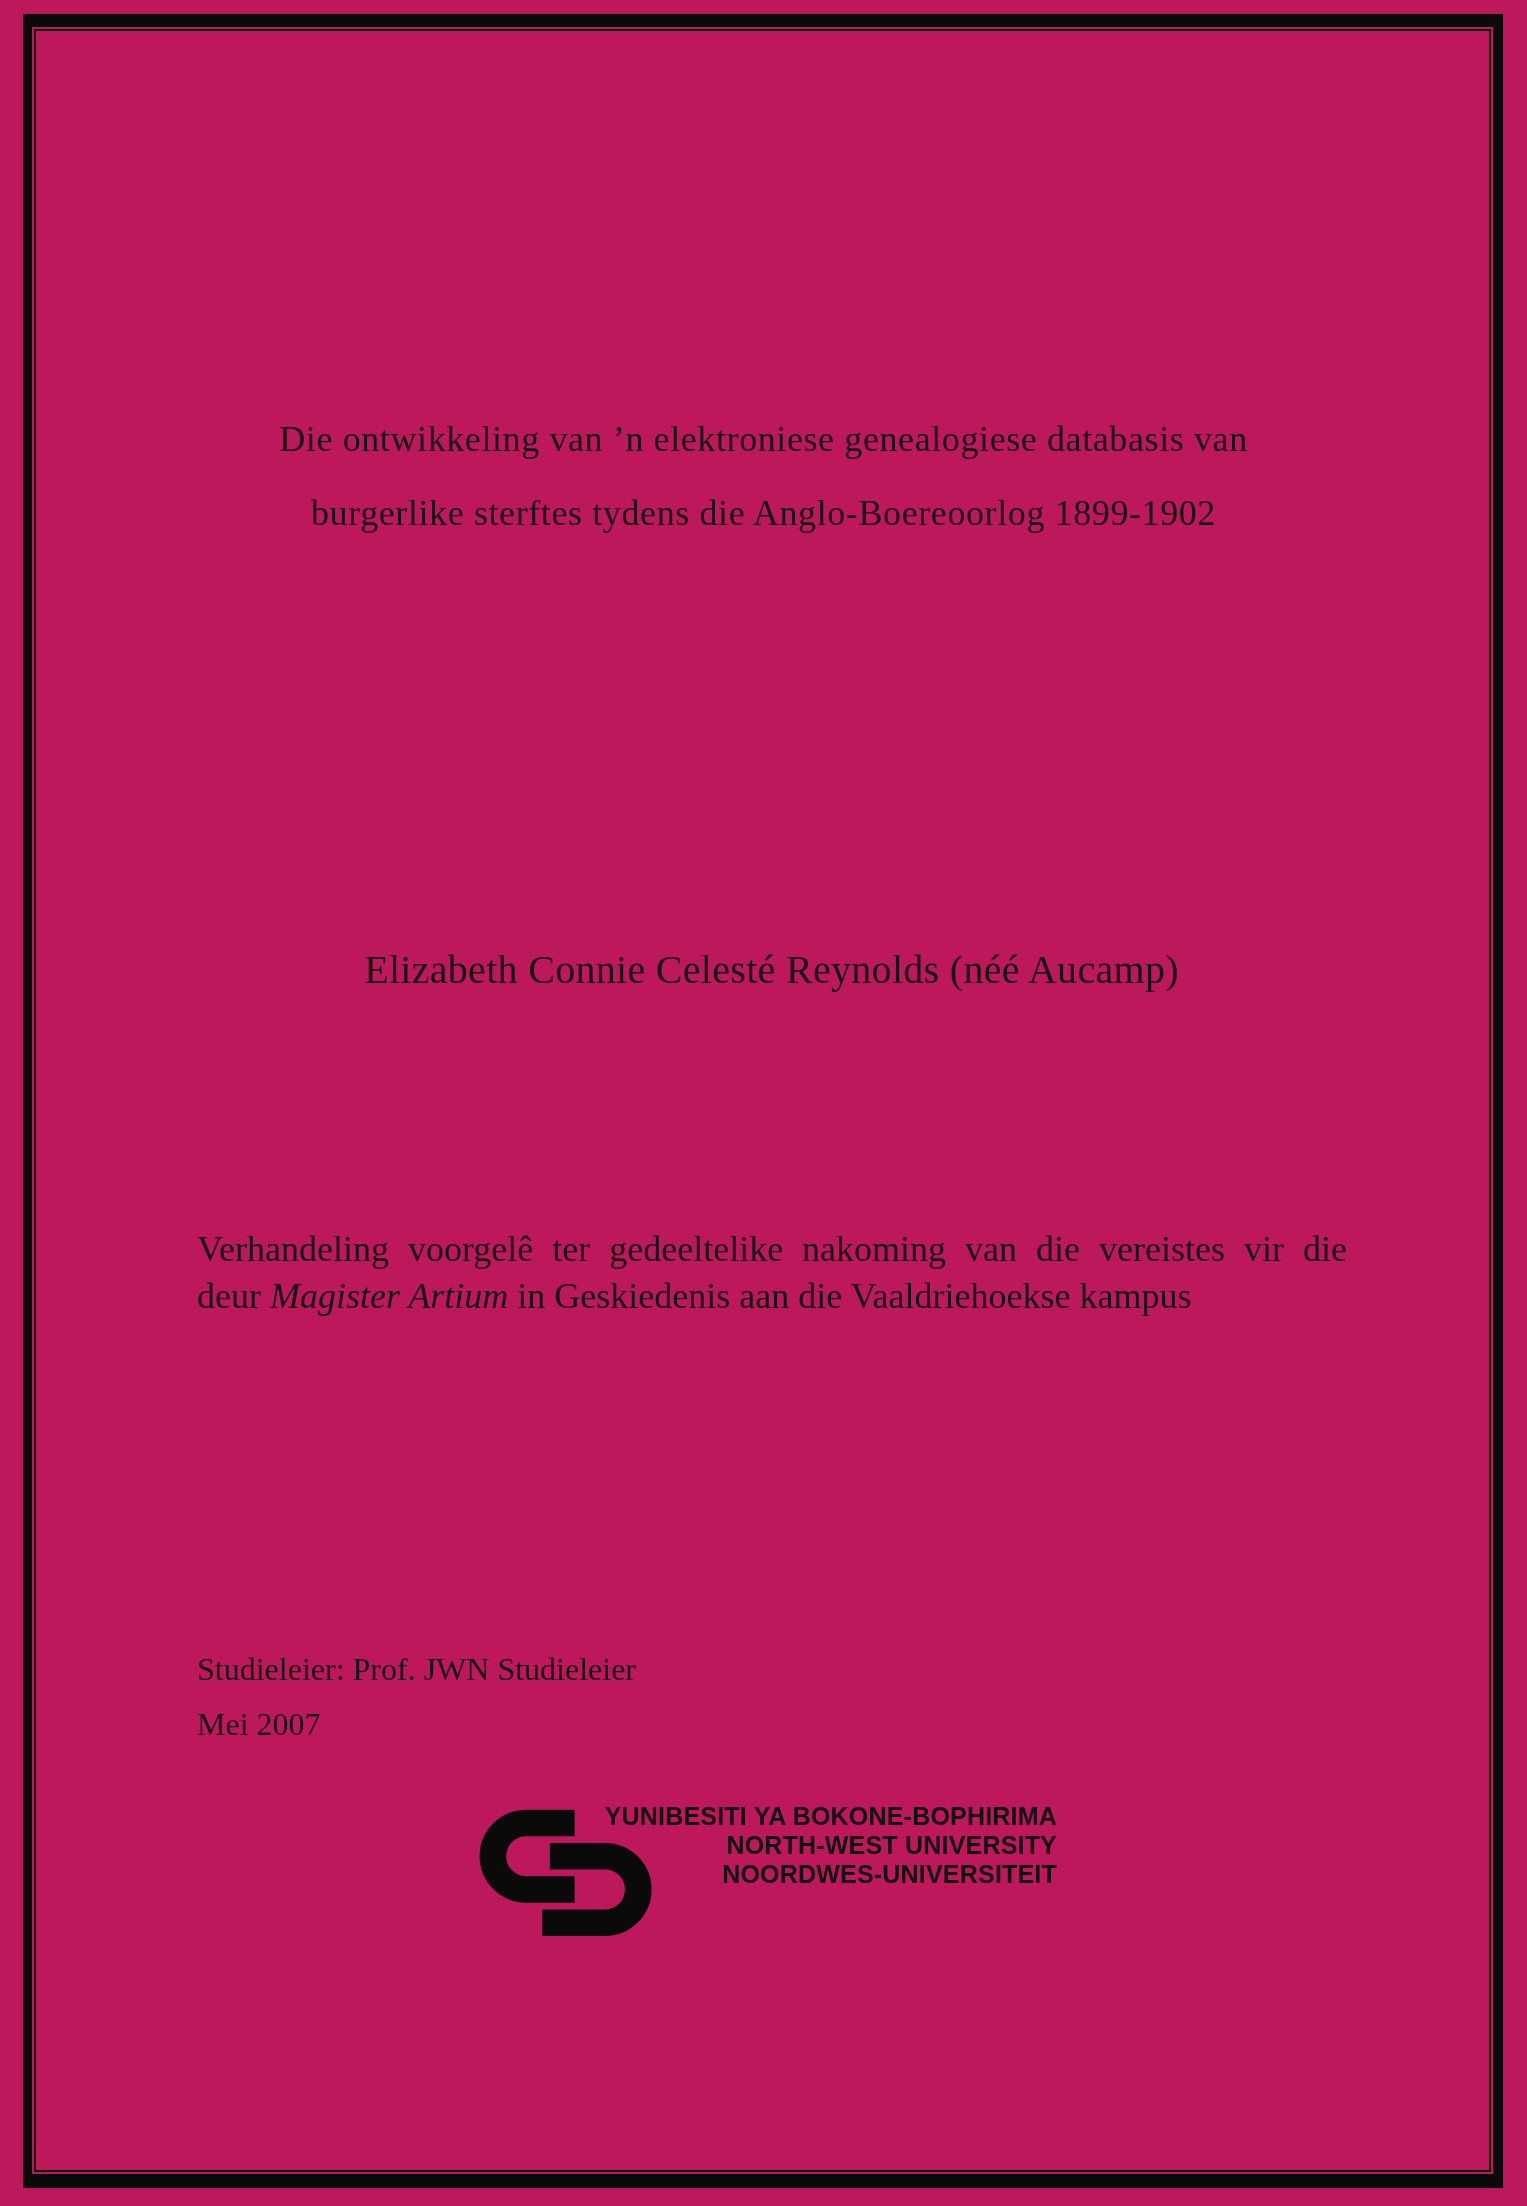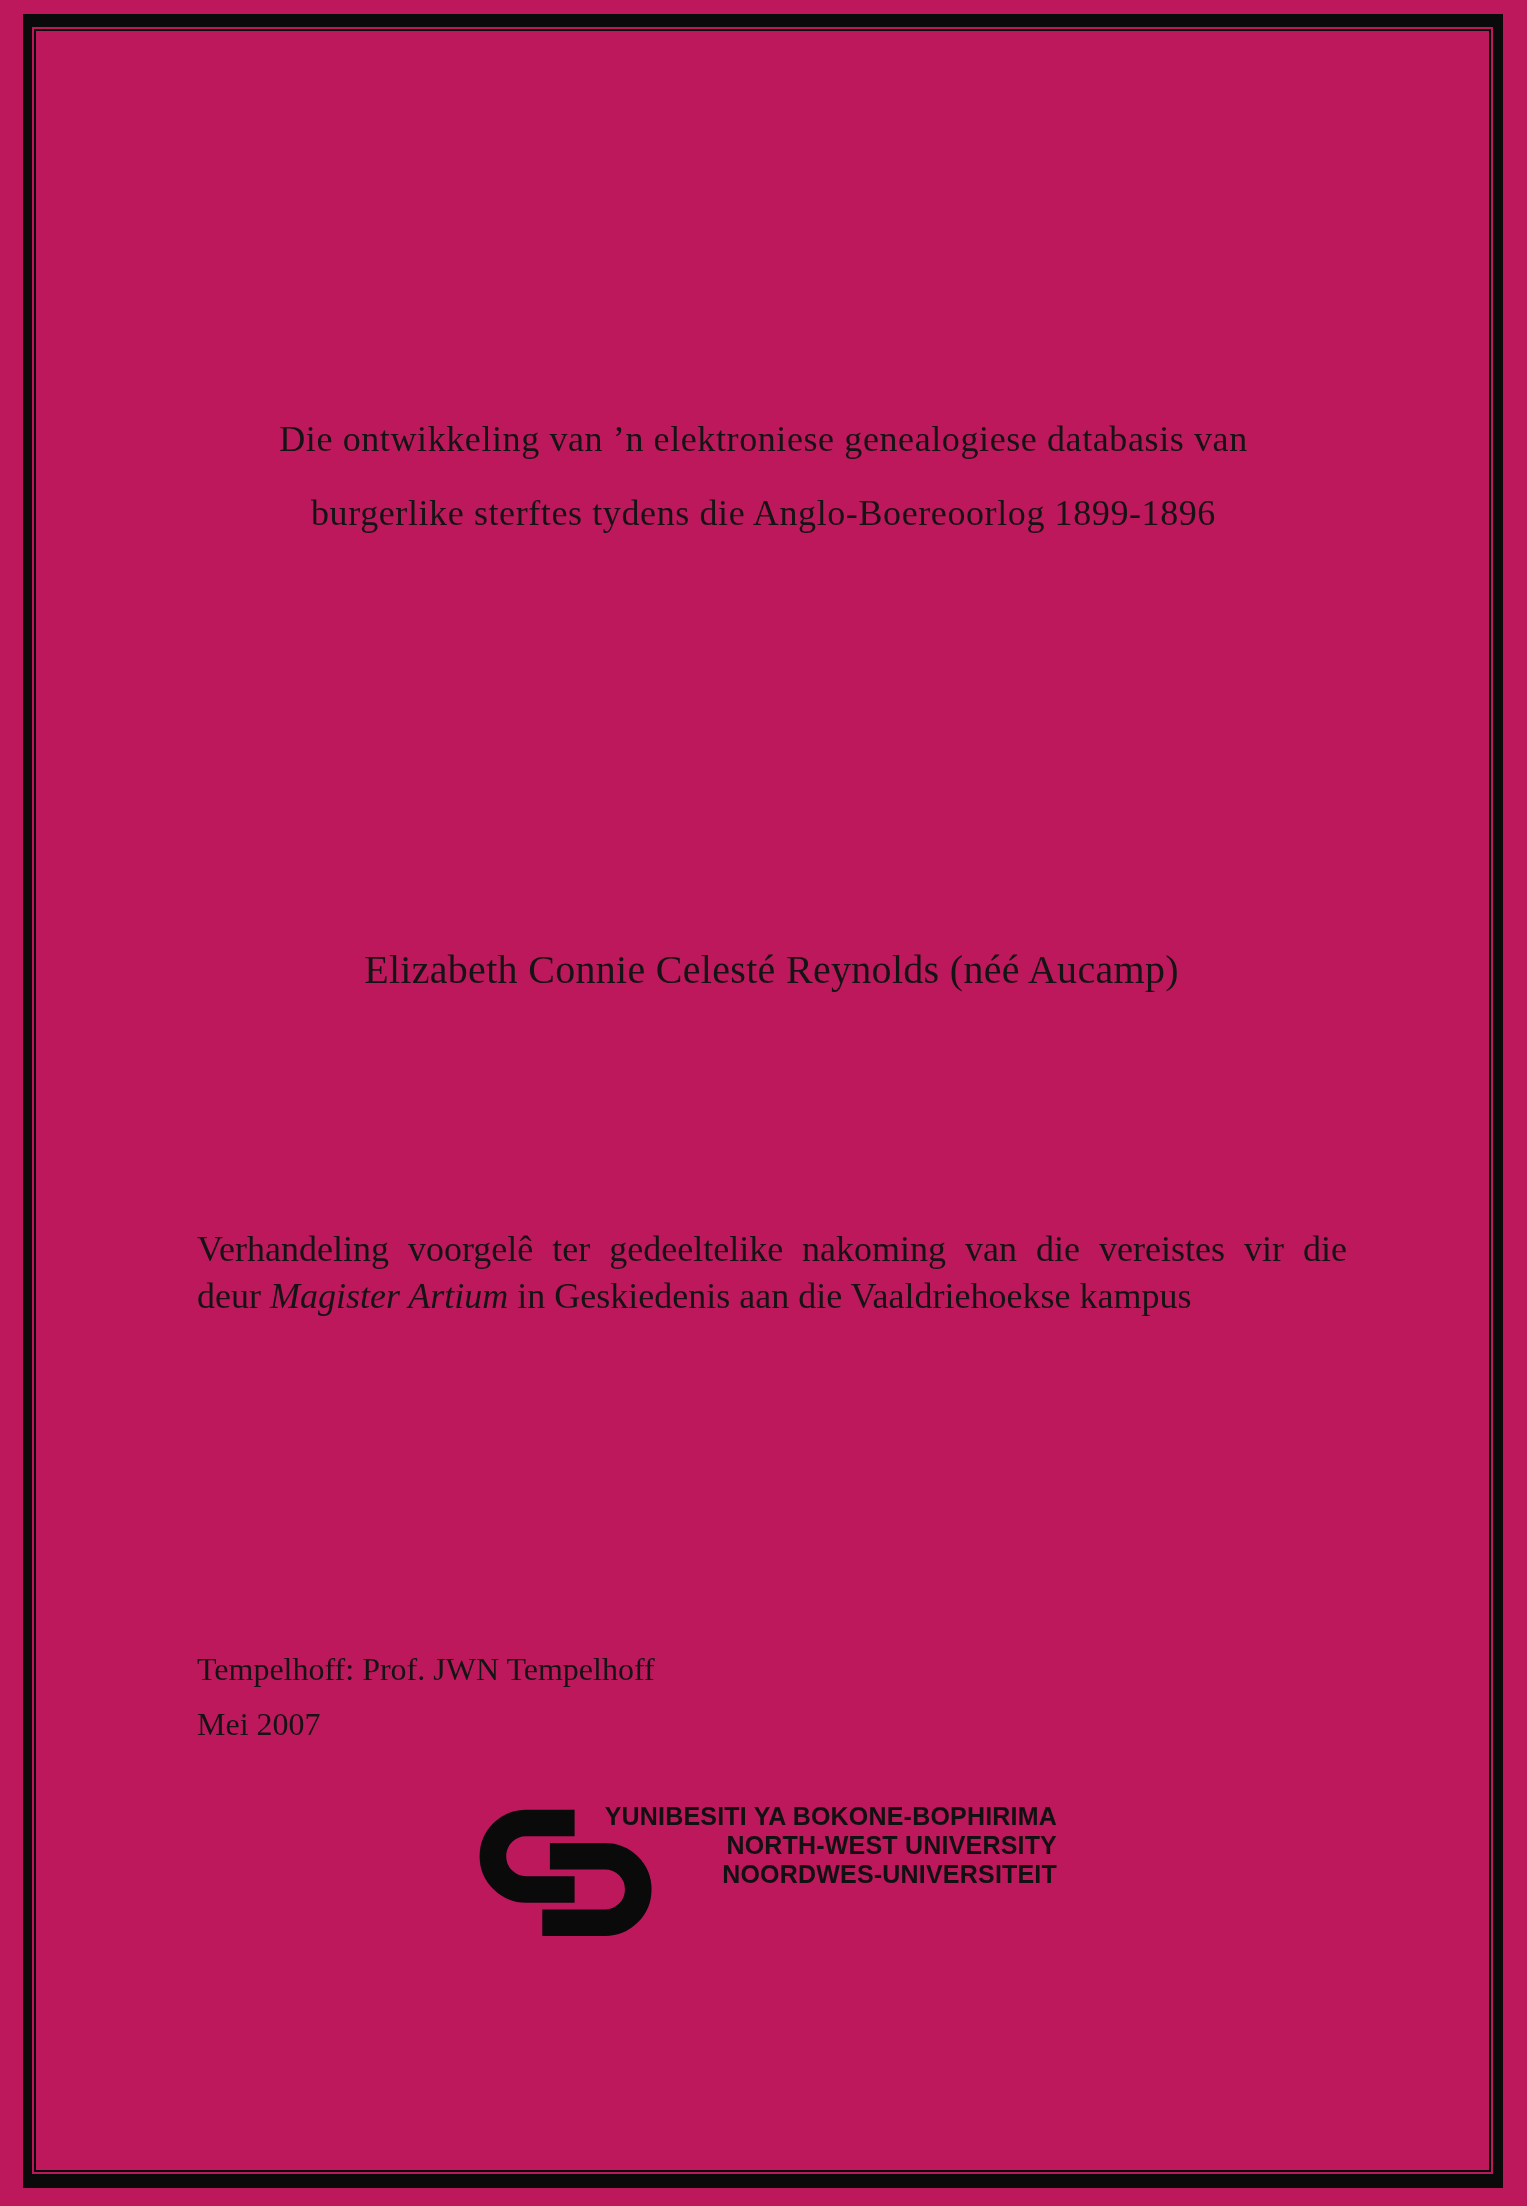--- a/index.html
+++ b/index.html
@@ -107,33 +107,33 @@
 <body>
 
 <div class="page">
 
   <div class="frame-outer">
     <div class="frame-inner"></div>
   </div>
 
   <div class="title">
     <div>Die ontwikkeling van ’n elektroniese genealogiese databasis van</div>
-    <div>burgerlike sterftes tydens die Anglo-Boereoorlog 1899-1896</div>
+    <div>burgerlike sterftes tydens die Anglo-Boereoorlog 1899-1902</div>
   </div>
 
 
   <div class="author">Elizabeth Connie Celesté Reynolds (néé Aucamp)</div>
 
   <div class="statement">
     <div class="just">Verhandeling voorgelê ter gedeeltelike nakoming van die vereistes vir die</div>
     <div><span>deur </span><em>Magister Artium</em><span> in Geskiedenis aan die Vaaldriehoekse kampus</span></div>
   </div>
 
   <div class="supervisor">
-    <div>Tempelhoff: Prof. JWN Tempelhoff</div>
+    <div>Studieleier: Prof. JWN Studieleier</div>
     <div>Mei 2007</div>
   </div>
 
   <svg class="logo-mark" viewBox="0 0 200 150" xmlns="http://www.w3.org/2000/svg" aria-hidden="true">
     <g fill="none" stroke="#0a0a0a" stroke-width="28" stroke-linecap="butt">
       <path d="M 108 26 H 57 A 35 35 0 0 0 57 96 H 108"></path>
       <path d="M 82 61 H 140 A 35 35 0 0 1 140 131 H 74"></path>
     </g>
   </svg>
 

